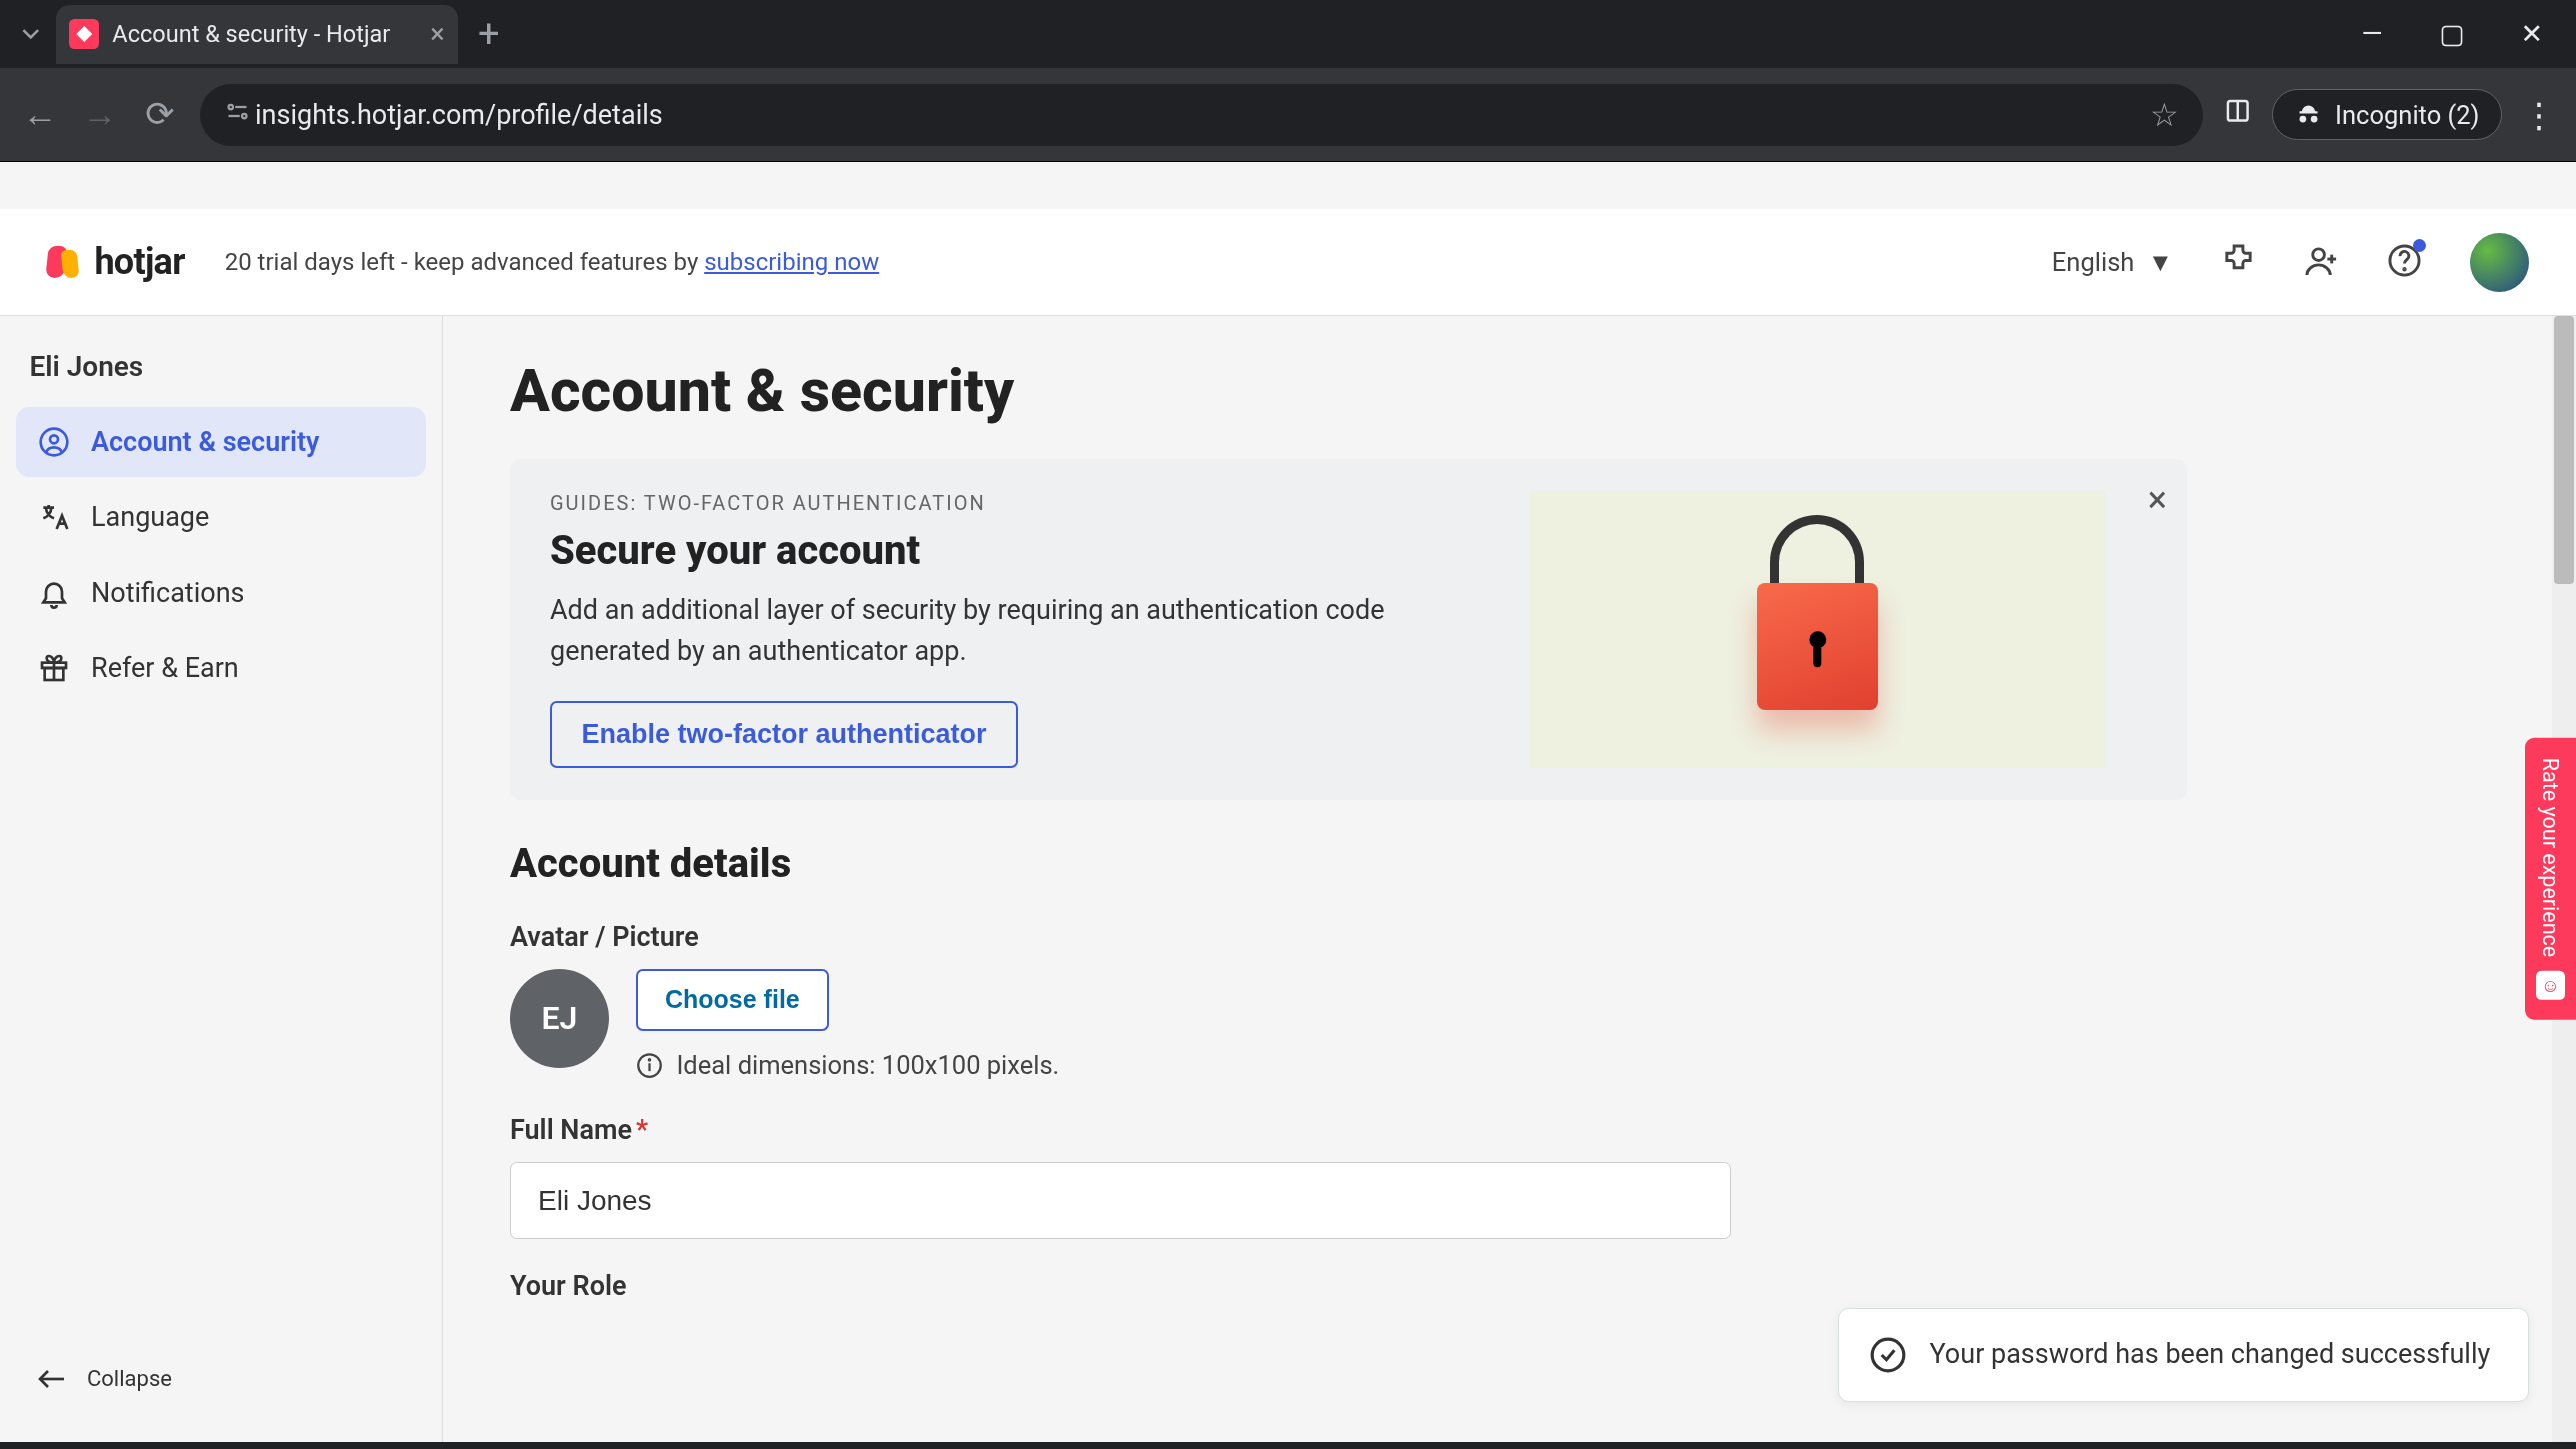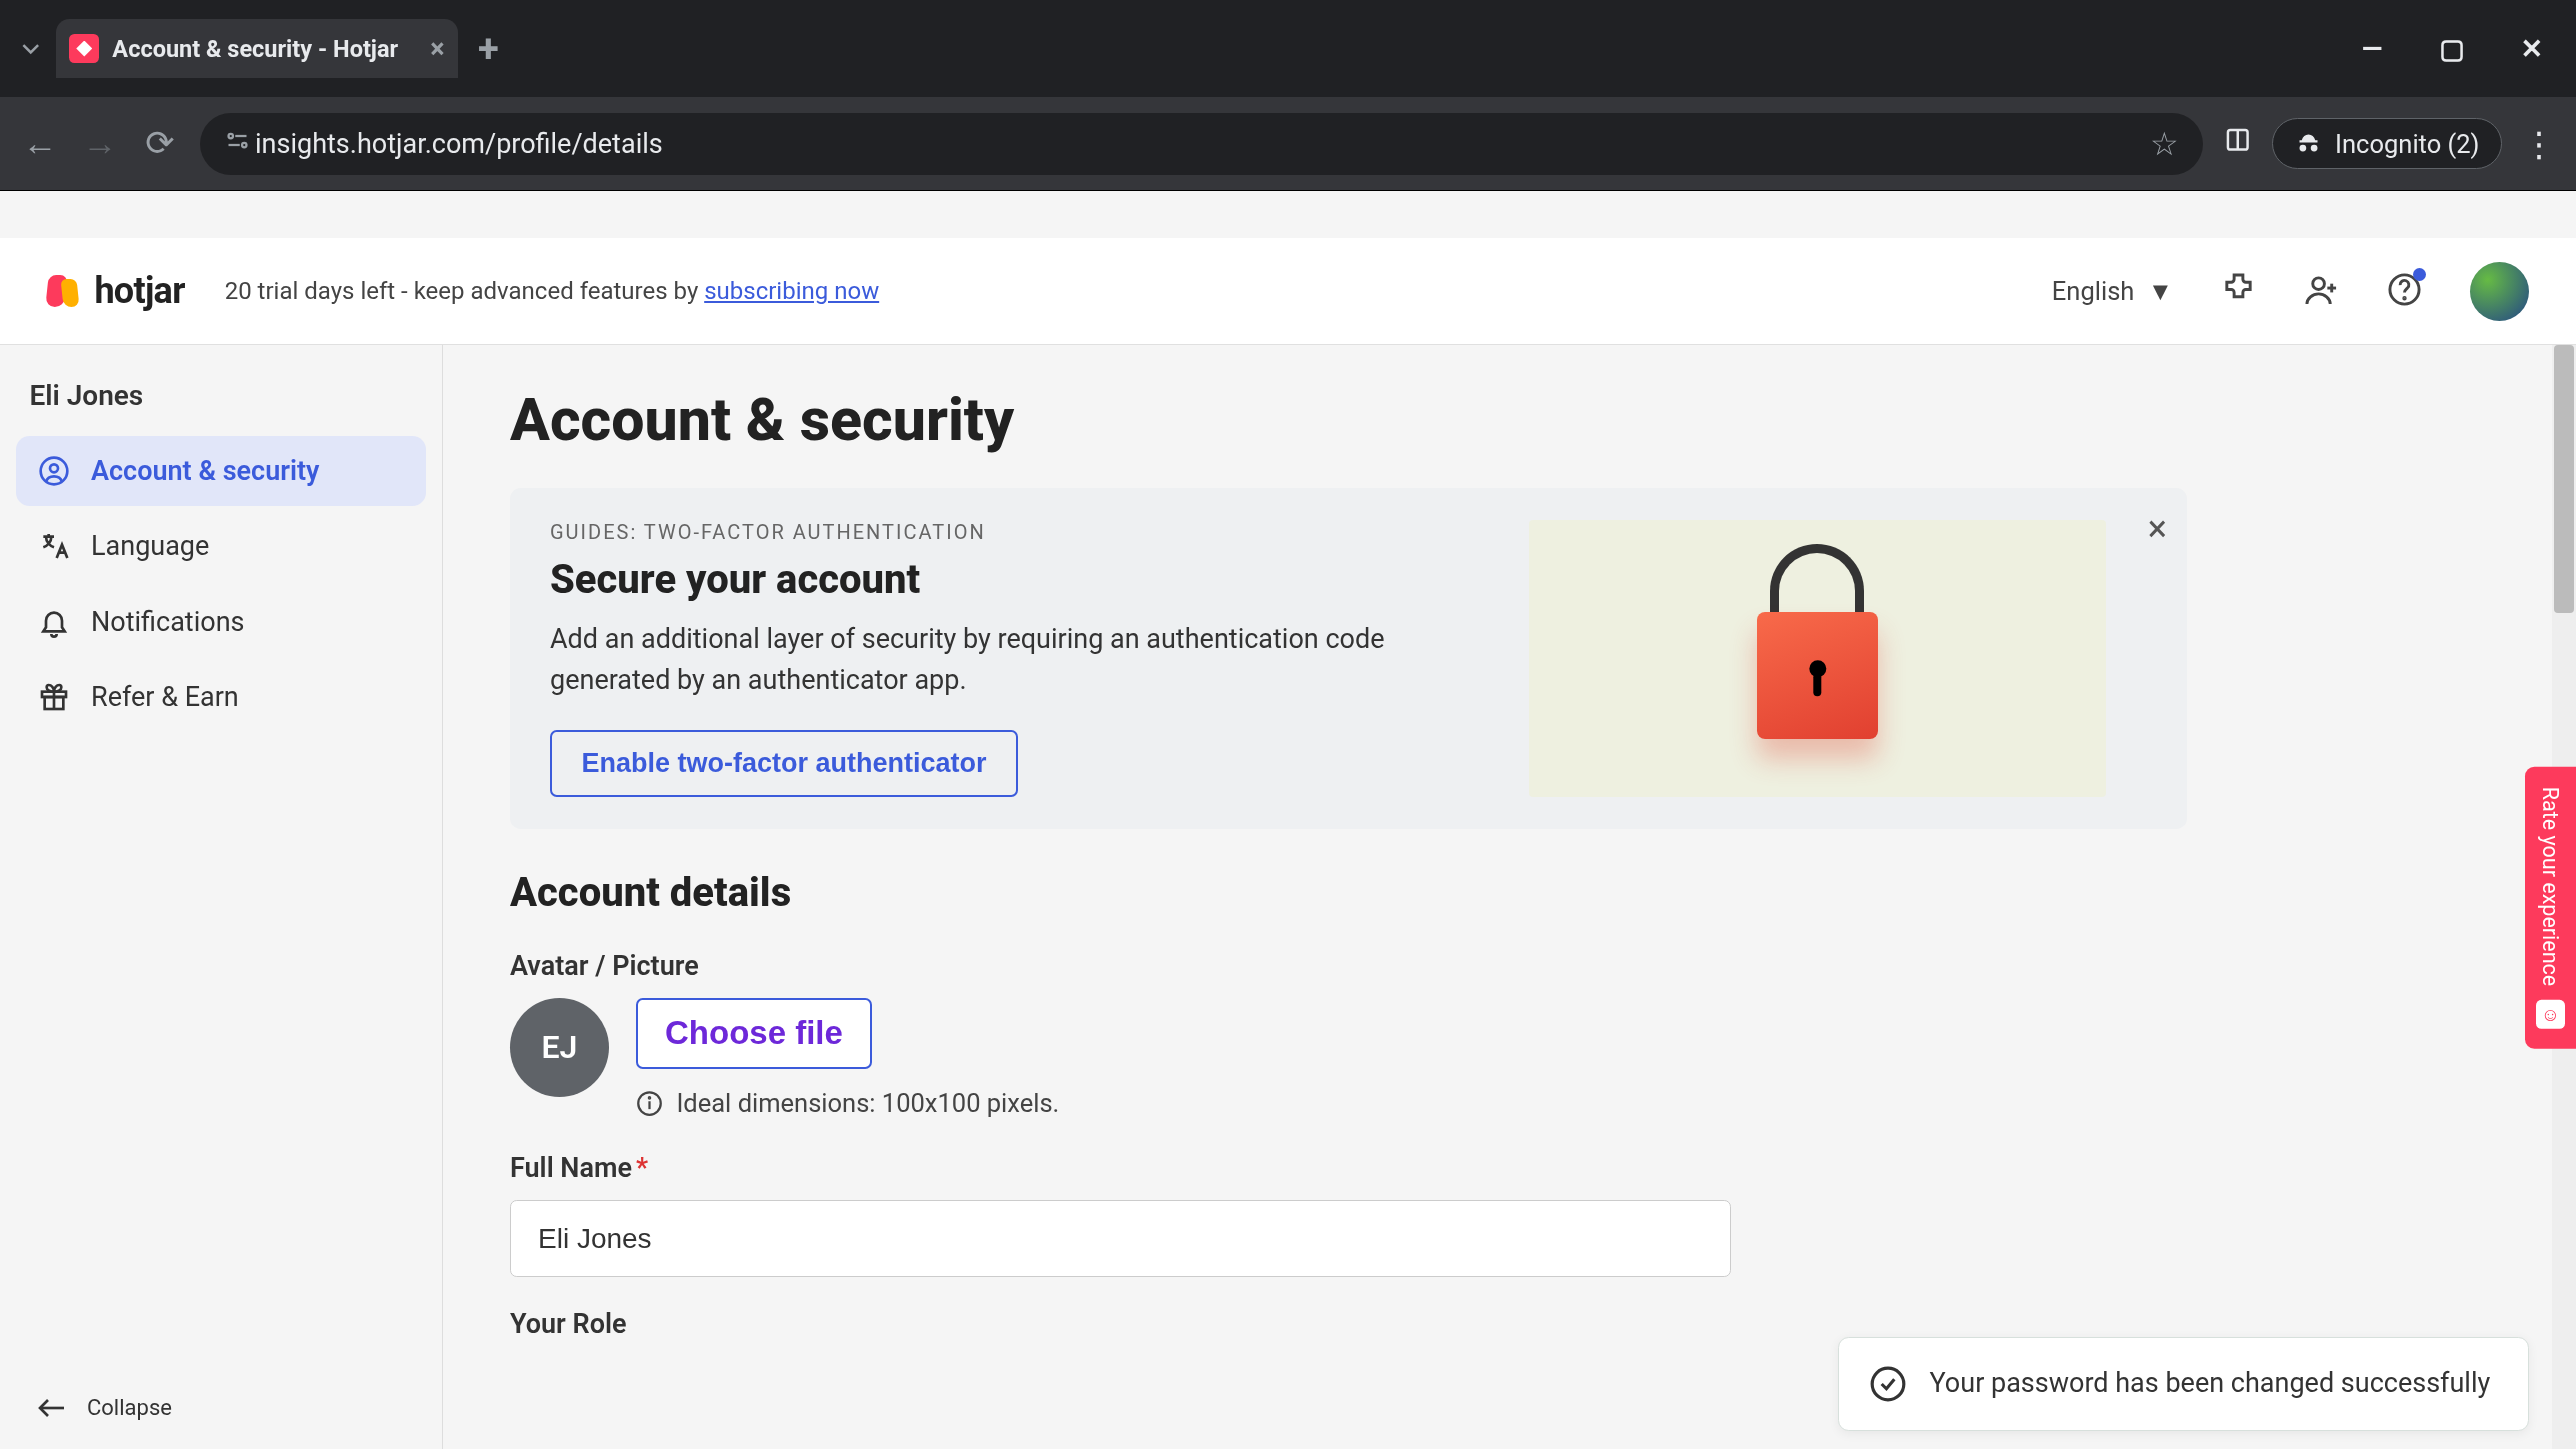--- a/index.html
+++ b/index.html
@@ -1,20 +1,20 @@
 <!DOCTYPE html>
 <html style="font-size:10.7px"><head>
   <meta charset="utf-8">
   <style>
     * { margin: 0; padding: 0; box-sizing: border-box; }
     body { font-family: -apple-system, BlinkMacSystemFont, "Segoe UI", Roboto, sans-serif; background: #202124; overflow: hidden; width: 2576px; height: 1449px; transform-origin: top left; }
     
     
     .browser-chrome { background: #202124; }
-    .tab-bar { display: flex; align-items: center; height: 97px; padding: 0 10.7px; font-weight: bold; }
+    .tab-bar { display: flex; align-items: center; height: 68px; padding: 0 10.7px; }
     .tab-menu { width: 40px; height: 40px; display:flex; align-items:center; justify-content:center; cursor:pointer; }
     .tab { display: flex; align-items: center; background: #35363a; border-radius: 13.4px 13.4px 0 0; padding: 0 21.5px 0 13.4px; height: 59px; margin-left: 5.4px; position: relative; min-width: 402px; }
     .tab-favicon { width: 29.5px; height: 29.5px; background: #fd3a5c; border-radius: 5.4px; display:flex; align-items:center; justify-content:center; margin-right: 13.4px; }
     .tab-favicon-inner { width: 16px; height: 16px; background: #fff; clip-path: polygon(50% 0, 100% 50%, 50% 100%, 0 50%); }
     .tab-title { color: #e8eaed; font-size: 23.5px; }
     .tab-close { position: absolute; right: 13.4px; color: #9aa0a6; font-size: 27px; cursor:pointer; }
     .new-tab { color: #9aa0a6; font-size: 38px; margin-left: 20px; cursor:pointer; }
     .window-controls { margin-left: auto; display: flex; gap: 40px; padding-right: 13.4px; }
     .win-ctrl { color: #e8eaed; font-size: 27px; cursor:pointer; width:40px; text-align:center; }
     
@@ -74,21 +74,21 @@
     .lock-body { width: 121px; height: 127px; background: linear-gradient(160deg, #f86a4a, #e14030); border-radius: 8px; position:absolute; bottom:0; box-shadow: 0 20px 27px rgba(225,64,48,0.3); }
     .lock-hole { position:absolute; left:50%; top:45%; transform:translate(-50%,-50%); width: 17.4px; height: 17.4px; background: #000; border-radius:50%; }
     .lock-hole::after { content:''; position:absolute; left:50%; transform:translateX(-50%); top:13.4px; width:8px; height:23px; background:#000; border-radius:4px; }
     .guide-close { position: absolute; top: 20px; right: 20px; font-size: 36px; color: #555; cursor:pointer; }
     
     .section-heading { font-size: 40px; font-weight: 800; color: #222; margin-bottom: 34px; }
     .field-label { font-size: 27px; font-weight: 600; color: #333; margin-bottom: 16px; display:block; }
     .avatar-row { display: flex; align-items: flex-start; gap: 27px; margin-bottom: 34px; }
     .avatar-circle { width: 99px; height: 99px; border-radius: 50%; background: #5f6368; color: #fff; display:flex; align-items:center; justify-content:center; font-size: 32px; font-weight: 600; }
     .avatar-col { display:flex; flex-direction:column; gap: 19px; }
-    .choose-file-btn { border: 2px solid #3b5bdb; color: #6d28d9; font-size: 33px; font-weight: 600; padding: 14.8px 27px; border-radius: 6.7px; background: #fff; cursor:pointer; align-self:flex-start;text-align:right; }
+    .choose-file-btn { border: 2px solid #3b5bdb; color: #0369a1; font-size: 25px; font-weight: 600; padding: 14.8px 27px; border-radius: 6.7px; background: #fff; cursor:pointer; align-self:flex-start;text-align:right; }
     .hint-row { display:flex; align-items:center; gap: 13.4px; font-size: 25.5px; color: #444; }
     .hint-row svg { width: 27px; height: 27px; }
     .req-star { color: #d33; margin-left: 4px; }
     .text-input { width: 1221px; max-width: 100%; font-size: 28px; padding: 21.5px 27px; border: 1.3px solid #ccc; border-radius: 6.7px; color: #333; background: #fff; }
     .cut-label { font-size: 27px; font-weight: 600; color: #333; margin-top: 31px; }
     
     
     .toast { position: absolute; bottom: 40px; right: 47px; width: 691px; background: #fff; border: 1.3px solid #d7e0dc; border-radius: 10.7px; padding: 27px 29.5px; display:flex; align-items:center; gap: 23px; box-shadow: 0 2.7px 10.7px rgba(0,0,0,.06); }
     .toast svg { width: 38px; height: 38px; flex-shrink:0; }
     .toast-text { font-size: 27px; color: #333; line-height: 1.4; }

